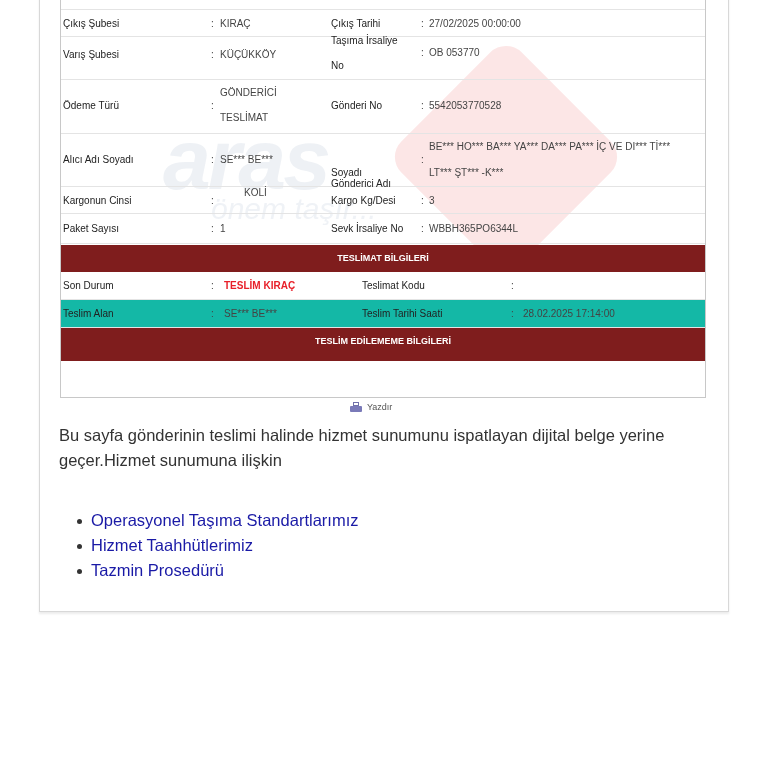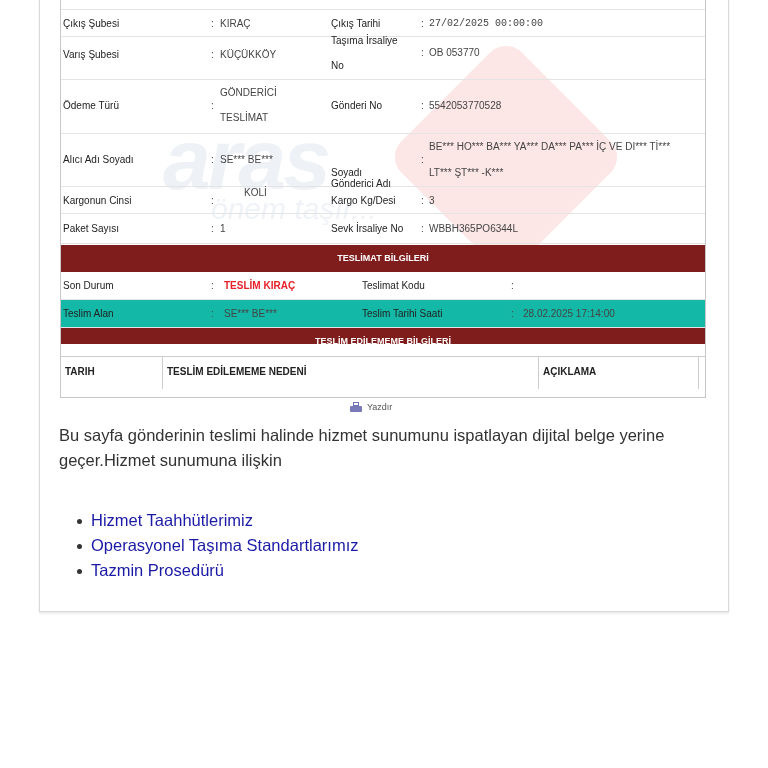--- a/index.html
+++ b/index.html
@@ -55,21 +55,21 @@
     </div>
 
     <div class="row" style="top:0;height:20px;"></div>
 
     <div class="row" style="top:20px;height:27px;">
       <span class="lbl" style="left:2px;top:8px;">Çıkış Şubesi</span>
       <span class="colon" style="left:150px;top:8px;">:</span>
       <span class="val" style="left:159px;top:8px;">KIRAÇ</span>
       <span class="lbl" style="left:270px;top:8px;">Çıkış Tarihi</span>
       <span class="colon" style="left:360px;top:8px;">:</span>
-      <span class="val" style="left:368px;top:8px;font-family:Liberation Mono, monospace;">27/02/2025 00:00:00</span>
+      <span class="val" style="left:368px;top:8px;">27/02/2025 00:00:00</span>
     </div>
 
     <div class="row" style="top:47px;height:43px;">
       <span class="lbl" style="left:2px;top:12px;">Varış Şubesi</span>
       <span class="colon" style="left:150px;top:12px;">:</span>
       <span class="val" style="left:159px;top:12px;">KÜÇÜKKÖY</span>
       <span class="lbl" style="left:270px;top:-2px;">Taşıma İrsaliye</span>
       <span class="lbl" style="left:270px;top:23px;">No</span>
       <span class="colon" style="left:360px;top:10px;">:</span>
       <span class="val" style="left:368px;top:10px;">OB 053770</span>
@@ -127,39 +127,34 @@
 
     <div class="row" style="top:310px;height:28px;background:#14b8a6;">
       <span class="lbl" style="left:2px;top:8px;">Teslim Alan</span>
       <span class="colon" style="left:150px;top:8px;">:</span>
       <span class="val" style="left:163px;top:8px;">SE*** BE***</span>
       <span class="lbl" style="left:301px;top:8px;">Teslim Tarihi Saati</span>
       <span class="colon" style="left:450px;top:8px;">:</span>
       <span class="val" style="left:462px;top:8px;">28.02.2025 17:14:00</span>
     </div>
 
-    <div class="band" style="top:338px;height:16px;line-height:27px;">TESLİM EDİLEMEME BİLGİLERİ</div>
+    <div class="band" style="top:338px;height:33px;line-height:27px;">TESLİM EDİLEMEME BİLGİLERİ</div>
 
-    <div class="tbl-head">
-      <div class="th" style="left:0;width:102px;">TARIH</div>
-      <div class="th" style="left:102px;width:376px;">TESLİM EDİLEMEME NEDENİ</div>
-      <div class="th" style="left:478px;width:160px;">AÇIKLAMA</div>
-    </div>
   </div>
 </div>
 
 <div class="print">
   <span class="printer">
       <span class="top"></span>
       <span class="body"></span>
     </span>
   <span>Yazdır</span>
 </div>
 
 <div class="para">
   <div>Bu sayfa gönderinin teslimi halinde hizmet sunumunu ispatlayan dijital belge yerine geçer.Hizmet sunumuna ilişkin</div>
 </div>
 
 <ul class="links">
+  <li>Operasyonel Taşıma Standartlarımız</li>
   <li>Hizmet Taahhütlerimiz</li>
-  <li>Operasyonel Taşıma Standartlarımız</li>
   <li>Tazmin Prosedürü</li>
 </ul>
 
 </body></html>

